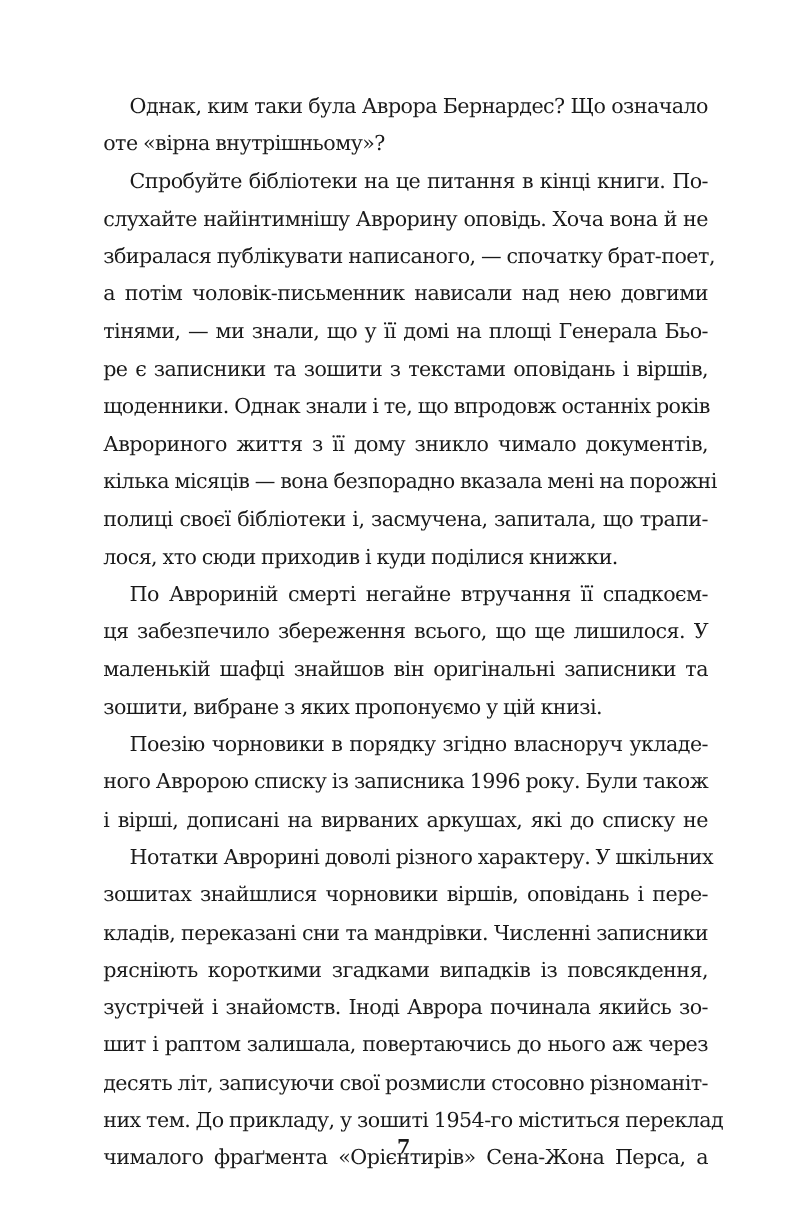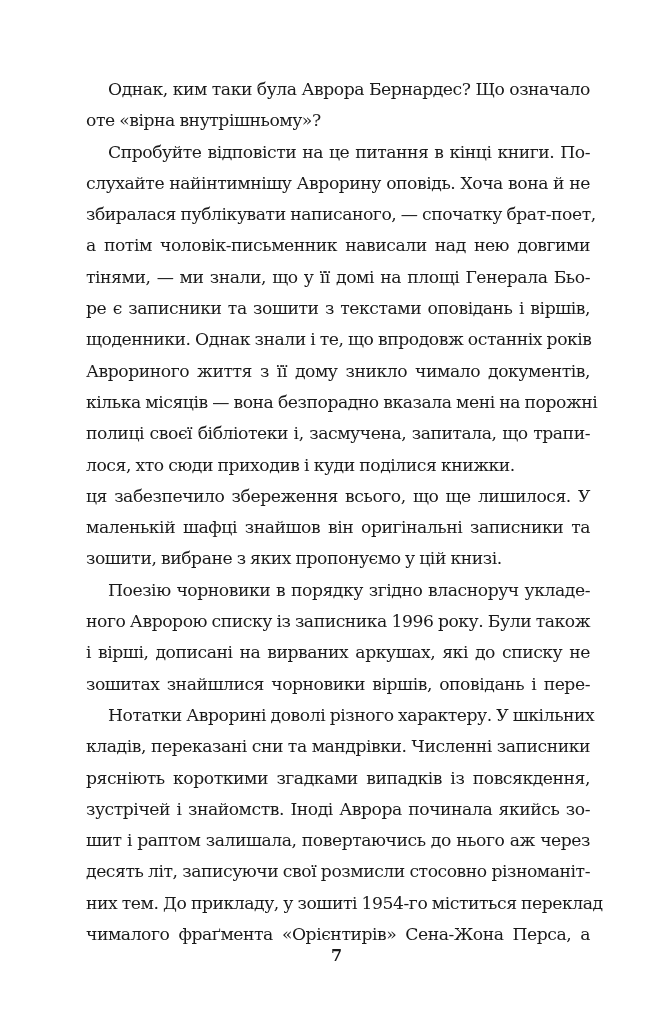--- a/index.html
+++ b/index.html
@@ -58,42 +58,43 @@
   </style>
 </head>
 <body>
 
 <div class="page">
   <div class="text-block">
 
     <span class="line indent">Однак, ким таки була Аврора Бернардес? Що означало</span>
     <span class="line last">оте «вірна внутрішньому»?</span>
 
-    <span class="line indent">Спробуйте відповісти на це питання в кінці книги. По-</span>
+    <span class="line indent">Спробуйте бібліотеки на це питання в кінці книги. По-</span>
     <span class="line">слухайте найінтимнішу Аврорину оповідь. Хоча вона й не</span>
     <span class="line">збиралася публікувати написаного, — спочатку брат-поет,</span>
     <span class="line">а потім чоловік-письменник нависали над нею довгими</span>
     <span class="line">тінями, — ми знали, що у її домі на площі Генерала Бьо-</span>
     <span class="line">ре є записники та зошити з текстами оповідань і віршів,</span>
     <span class="line">щоденники. Однак знали і те, що впродовж останніх років</span>
     <span class="line">Аврориного життя з її дому зникло чимало документів,</span>
     <span class="line">кілька місяців — вона безпорадно вказала мені на порожні</span>
     <span class="line">полиці своєї бібліотеки і, засмучена, запитала, що трапи-</span>
     <span class="line last">лося, хто сюди приходив і куди поділися книжки.</span>
 
+    <span class="line indent">По Аврориній смерті негайне втручання її спадкоєм-</span>
     <span class="line">ця забезпечило збереження всього, що ще лишилося. У</span>
     <span class="line">маленькій шафці знайшов він оригінальні записники та</span>
     <span class="line last">зошити, вибране з яких пропонуємо у цій книзі.</span>
 
     <span class="line indent">Поезію чорновики в порядку згідно власноруч укладе-</span>
     <span class="line">ного Авророю списку із записника 1996 року. Були також</span>
     <span class="line">і вірші, дописані на вирваних аркушах, які до списку не</span>
 
+    <span class="line indent">Нотатки Аврорині доволі різного характеру. У шкільних</span>
     <span class="line">зошитах знайшлися чорновики віршів, оповідань і пере-</span>
-    <span class="line indent">Нотатки Аврорині доволі різного характеру. У шкільних</span>
     <span class="line">кладів, переказані сни та мандрівки. Численні записники</span>
     <span class="line">рясніють короткими згадками випадків із повсякдення,</span>
     <span class="line">зустрічей і знайомств. Іноді Аврора починала якийсь зо-</span>
     <span class="line">шит і раптом залишала, повертаючись до нього аж через</span>
     <span class="line">десять літ, записуючи свої розмисли стосовно різноманіт-</span>
     <span class="line">них тем. До прикладу, у зошиті 1954-го міститься переклад</span>
     <span class="line">чималого фраґмента «Орієнтирів» Сена-Жона Перса, а</span>
 
   </div>
 

